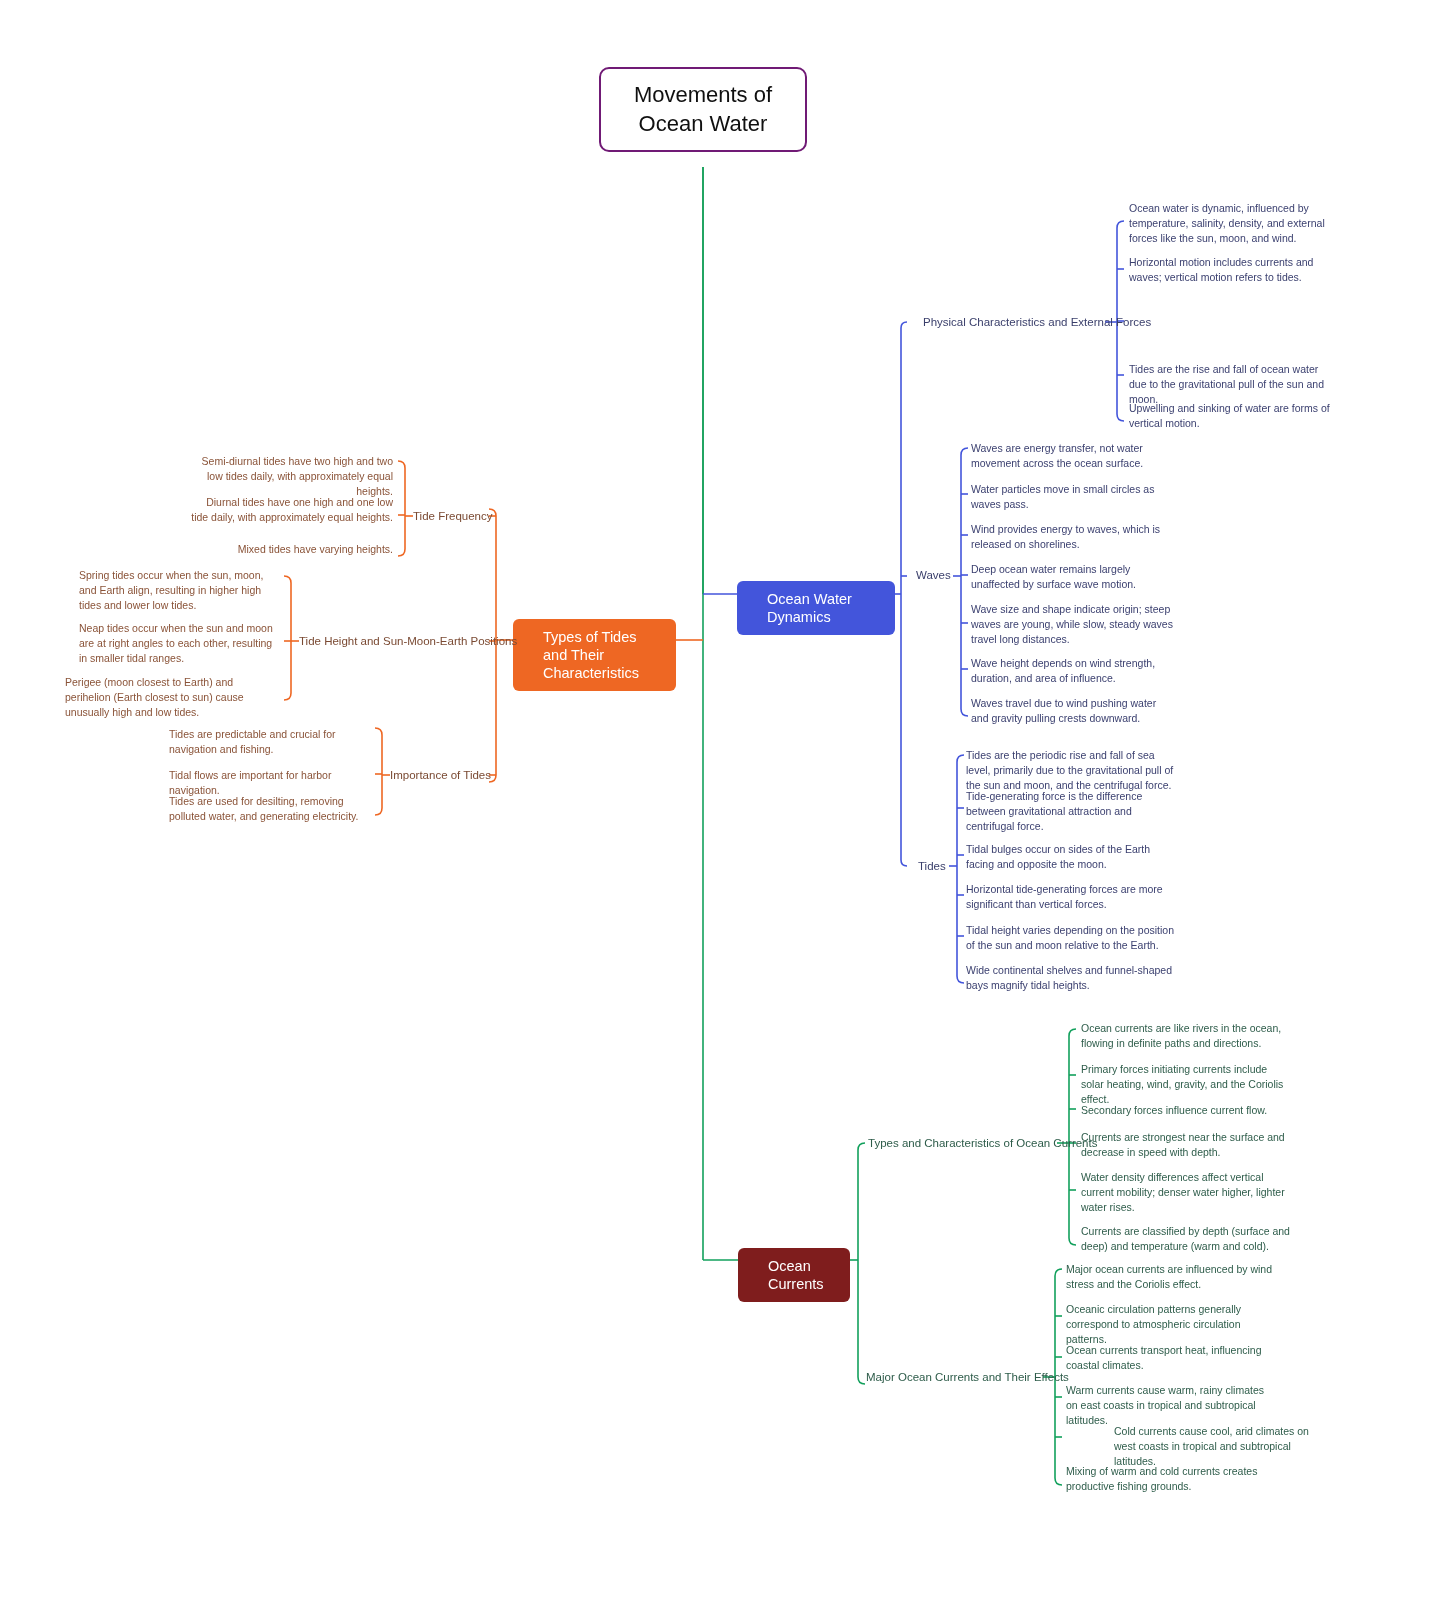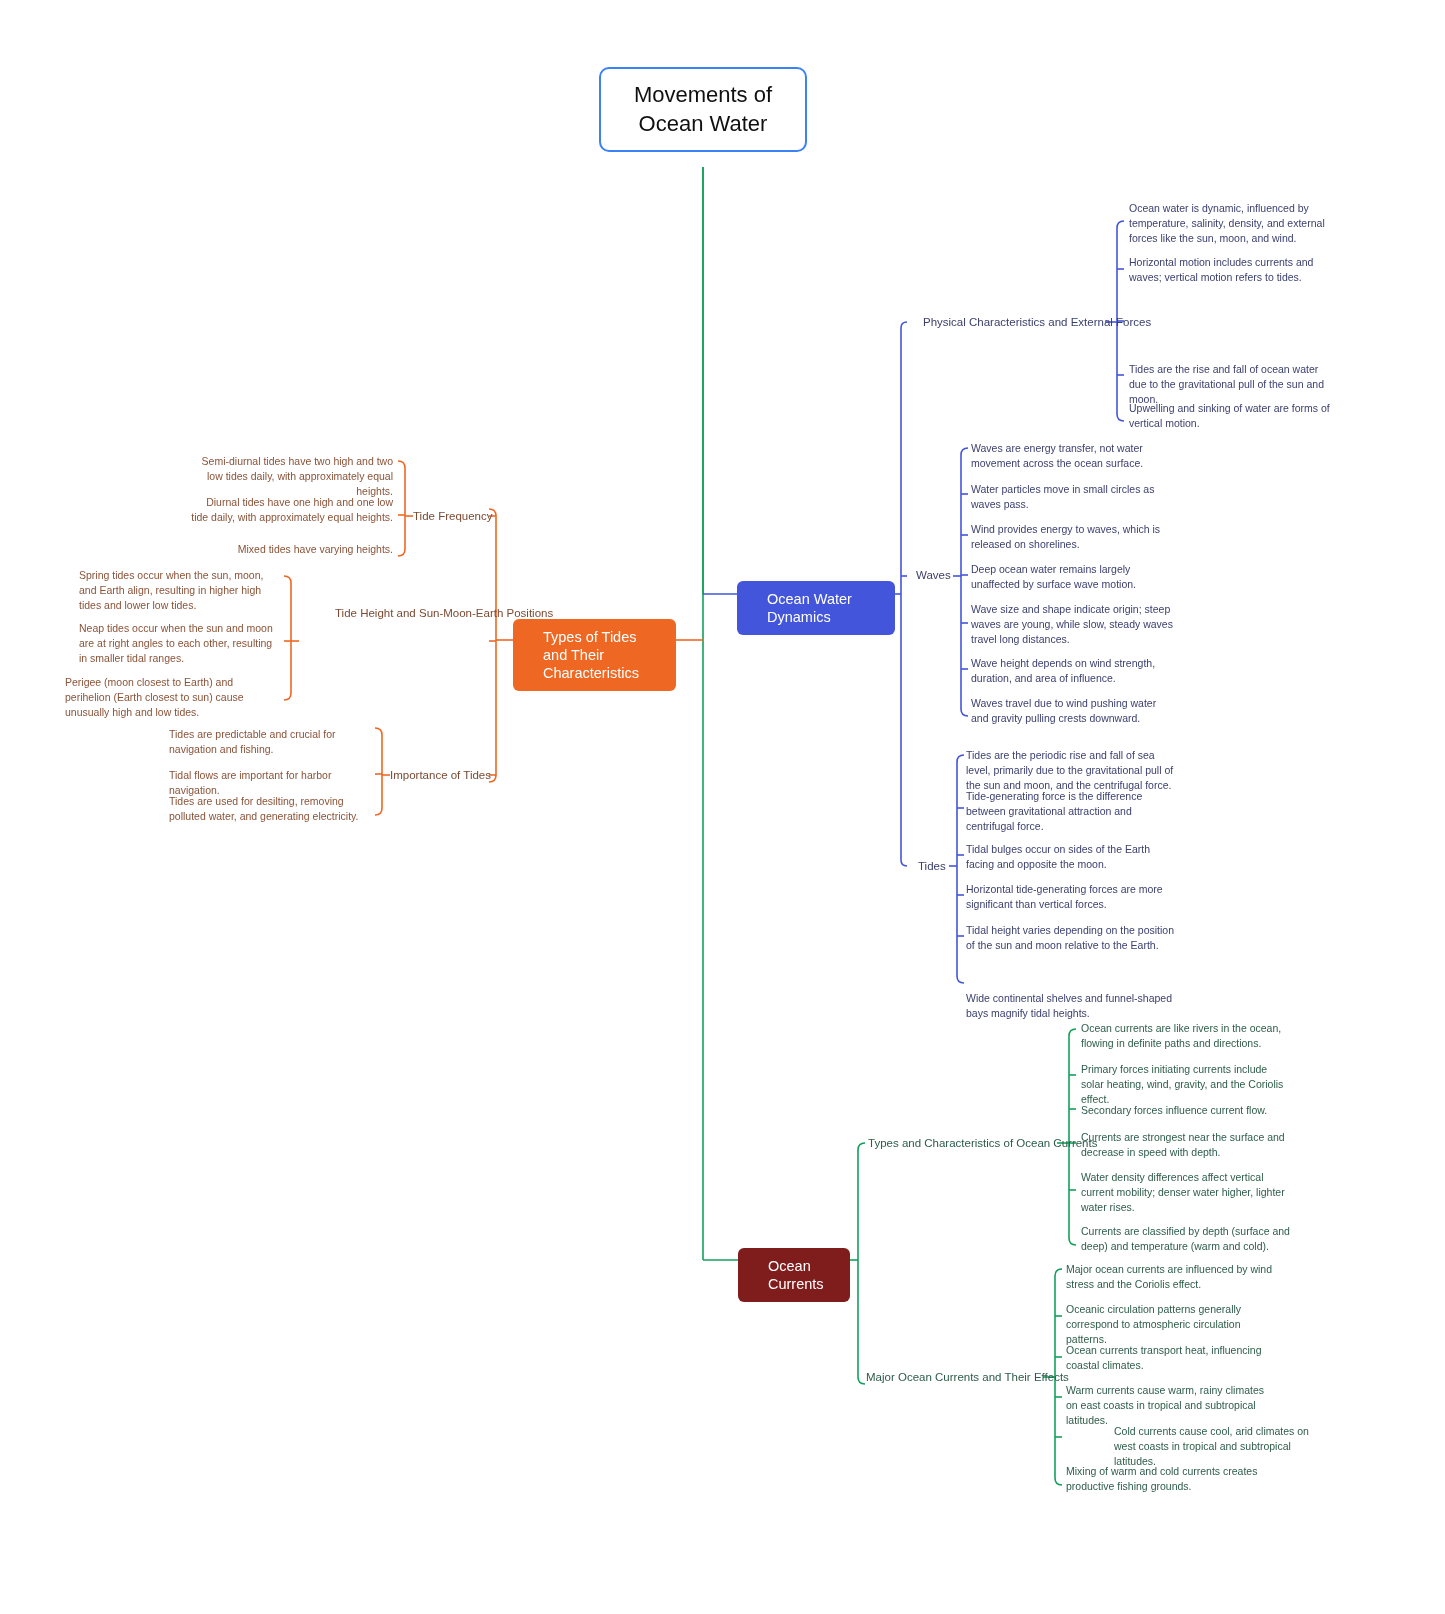--- a/index.html
+++ b/index.html
@@ -19,21 +19,21 @@
     position: absolute;
     left: 0; top: 0;
     width: 1445px; height: 1614px;
     pointer-events: none;
   }
   .node {
     position: absolute;
   }
   
   .root-node {
-    border: 2px solid #3b82f6;
+    border: 2px solid #701a75;
     border-radius: 10px;
     background: #ffffff;
     padding: 12px 20px;
     text-align: center;
     font-size: 22px;
     line-height: 1.3;
     color: #101010;
     font-weight: 400;
     white-space: pre-line;
   }
@@ -199,25 +199,25 @@
   <div class="node leaf blue" style="left:971px; top:562px; width:202px;">Deep ocean water remains largely unaffected by surface wave motion.</div>
   <div class="node leaf blue" style="left:971px; top:602px; width:202px;">Wave size and shape indicate origin; steep waves are young, while slow, steady waves travel long distances.</div>
   <div class="node leaf blue" style="left:971px; top:656px; width:202px;">Wave height depends on wind strength, duration, and area of influence.</div>
   <div class="node leaf blue" style="left:971px; top:696px; width:202px;">Waves travel due to wind pushing water and gravity pulling crests downward.</div>
 
   <div class="node leaf blue" style="left:966px; top:748px; width:210px;">Tides are the periodic rise and fall of sea level, primarily due to the gravitational pull of the sun and moon, and the centrifugal force.</div>
   <div class="node leaf blue" style="left:966px; top:789px; width:210px;">Tide-generating force is the difference between gravitational attraction and centrifugal force.</div>
   <div class="node leaf blue" style="left:966px; top:842px; width:210px;">Tidal bulges occur on sides of the Earth facing and opposite the moon.</div>
   <div class="node leaf blue" style="left:966px; top:882px; width:210px;">Horizontal tide-generating forces are more significant than vertical forces.</div>
   <div class="node leaf blue" style="left:966px; top:923px; width:210px;">Tidal height varies depending on the position of the sun and moon relative to the Earth.</div>
-  <div class="node leaf blue" style="left:966px; top:963px; width:210px;margin-top:28px;">Wide continental shelves and funnel-shaped bays magnify tidal heights.</div>
+  <div class="node leaf blue" style="left:966px; top:963px; width:210px;">Wide continental shelves and funnel-shaped bays magnify tidal heights.</div>
 
   <div class="node l2 orange" style="left:413px; top:509px;">Tide Frequency</div>
 
-  <div class="node l2 orange" style="left:299px; top:606px;margin-left:36px;">Tide Height and Sun-Moon-Earth Positions</div>
+  <div class="node l2 orange" style="left:299px; top:634px;">Tide Height and Sun-Moon-Earth Positions</div>
 
   <div class="node l2 orange" style="left:390px; top:768px;">Importance of Tides</div>
 
   <div class="node leaf orange align-right" style="left:188px; top:454px; width:205px;">Semi-diurnal tides have two high and two low tides daily, with approximately equal heights.</div>
   <div class="node leaf orange align-right" style="left:188px; top:495px; width:205px;">Diurnal tides have one high and one low tide daily, with approximately equal heights.</div>
   <div class="node leaf orange align-right" style="left:188px; top:542px; width:205px;">Mixed tides have varying heights.</div>
 
   <div class="node leaf orange" style="left:79px; top:568px; width:200px;">Spring tides occur when the sun, moon, and Earth align, resulting in higher high tides and lower low tides.</div>
   <div class="node leaf orange" style="left:79px; top:621px; width:200px;">Neap tides occur when the sun and moon are at right angles to each other, resulting in smaller tidal ranges.</div>
   <div class="node leaf orange" style="left:65px; top:675px; width:215px;">Perigee (moon closest to Earth) and perihelion (Earth closest to sun) cause unusually high and low tides.</div>

